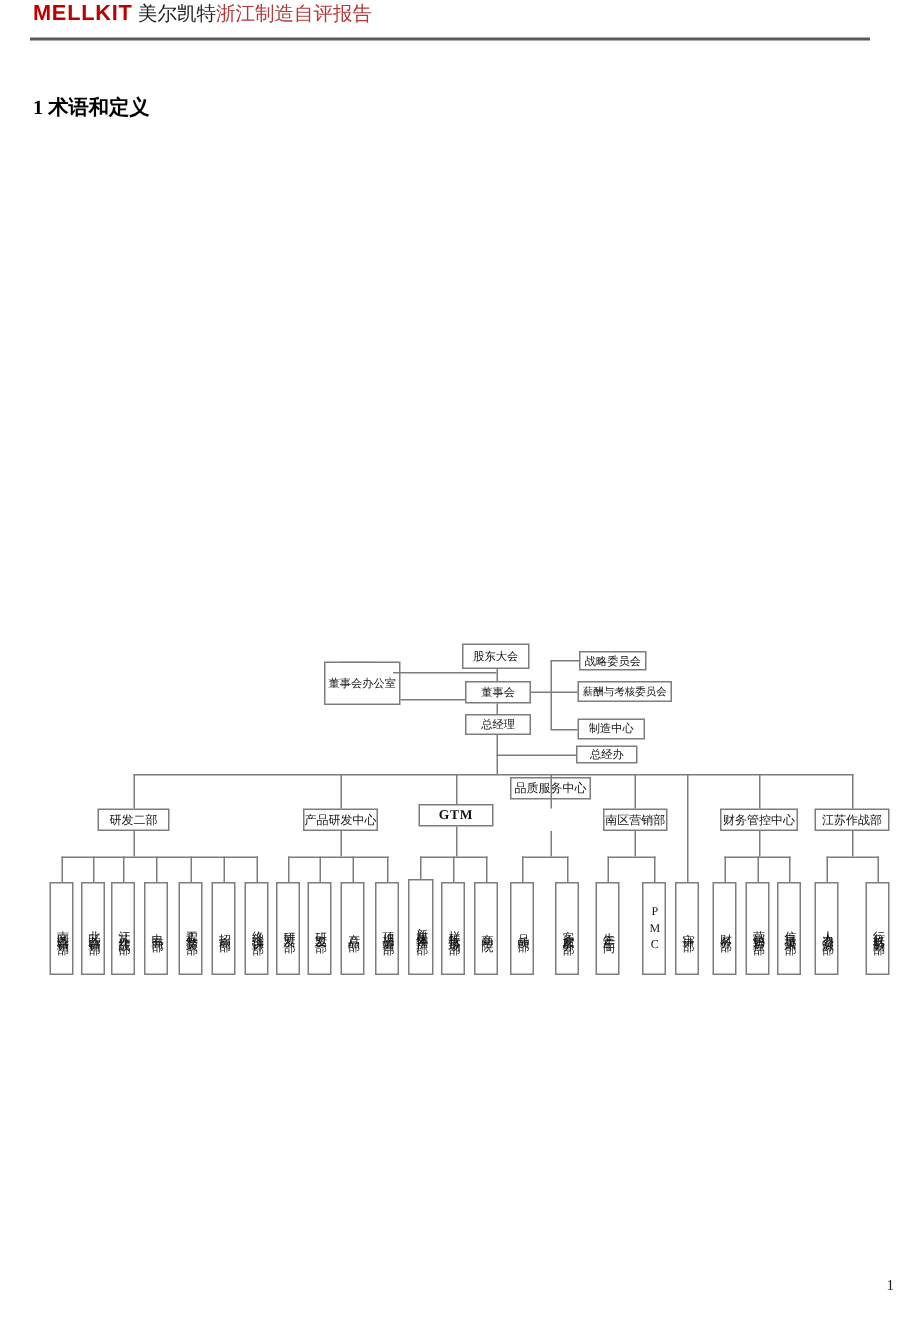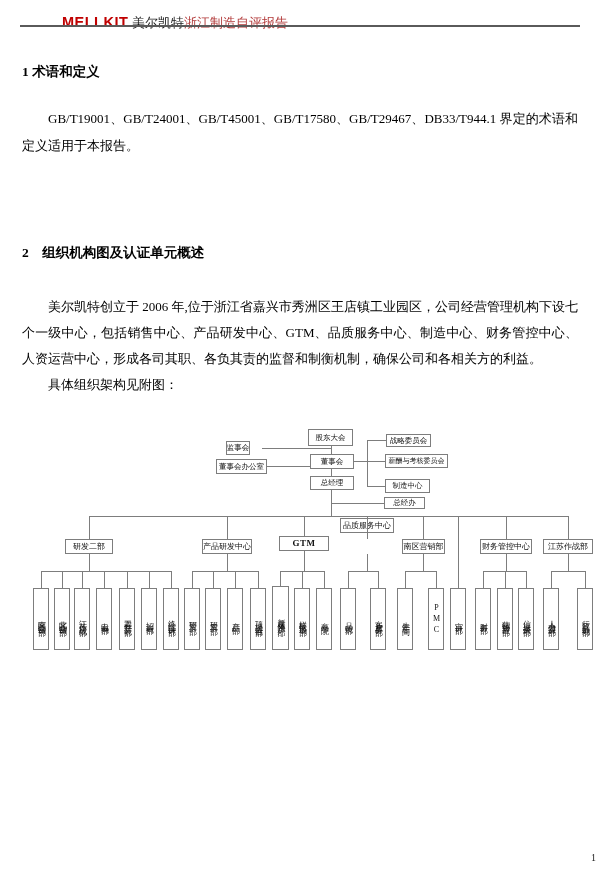--- a/index.html
+++ b/index.html
@@ -1,21 +1,21 @@
 <!DOCTYPE html>
 <html><head>
 <meta charset="utf-8">
 <style>
   html,body{margin:0;padding:0;}
   .page{position:relative;width:600px;height:883px;background:#ffffff;overflow:hidden;
         font-family:"Liberation Serif",serif;color:#000;}
 
   
-  .header{position:absolute;left:22px;top:14px;font-family:"Liberation Sans",sans-serif;
-          font-size:13px;white-space:nowrap;margin-left:40px;}
+  .header{position:absolute;left:22px;top:0;font-family:"Liberation Sans",sans-serif;
+          font-size:13px;white-space:nowrap;}
   .brand{color:#C00000;font-weight:bold;font-size:14.5px;letter-spacing:.5px;}
   .company{color:#1d1d1d;}
   .title-red{color:#B23A3A;}
   .header-rule{position:absolute;left:20px;top:25px;width:560px;height:2px;background:#5a5a5a;}
 
   
   .h{position:absolute;left:22px;font-size:13.5px;font-weight:bold;white-space:nowrap;}
   .h1{top:63px;}
   .h2{top:244px;}
   .tblock{position:absolute;left:22px;width:556px;font-size:13px;text-align:justify;}
@@ -44,36 +44,30 @@
 <div class="page">
 
   <div class="header">
     <span class="brand">MELLKIT</span>
     <span class="company">美尔凯特</span><span class="title-red">浙江制造自评报告</span>
   </div>
   <div class="header-rule"></div>
 
   <div class="h h1">1 术语和定义</div>
   <div class="tblock b1">
-    <p>GB/T19001、GB/T24001、GB/T45001、GB/T17580、GB/T29467、DB33/T944.1 界定的术语和定义适用于本报告。</p>
   </div>
 
-  <div class="h h2">2　组织机构图及认证单元概述</div>
-  <div class="tblock b2">
-    <p>美尔凯特创立于 2006 年,位于浙江省嘉兴市秀洲区王店镇工业园区，公司经营管理机构下设七个一级中心，包括销售中心、产品研发中心、GTM、品质服务中心、制造中心、财务管控中心、人资运营中心，形成各司其职、各负其责的监督和制衡机制，确保公司和各相关方的利益。</p>
-    <p>具体组织架构见附图：</p>
-  </div>
 
   <div class="node" style="left:308px;top:429px;width:45px;height:17px">
       <span>股东大会</span>
     </div>
   <div class="node" style="left:226px;top:441px;width:24px;height:14px">
       <span>监事会</span>
     </div>
-  <div class="node" style="left:216px;top:459px;width:51px;height:15px">
+  <div class="node" style="left:216px;top:441px;width:51px;height:29px">
       <span>董事会办公室</span>
     </div>
   <div class="node" style="left:310px;top:454px;width:44px;height:15px">
       <span>董事会</span>
     </div>
   <div class="node" style="left:386px;top:434px;width:45px;height:13px">
       <span>战略委员会</span>
     </div>
   <div class="node small" style="left:385px;top:454px;width:63px;height:14px">
       <span>薪酬与考核委员会</span>

